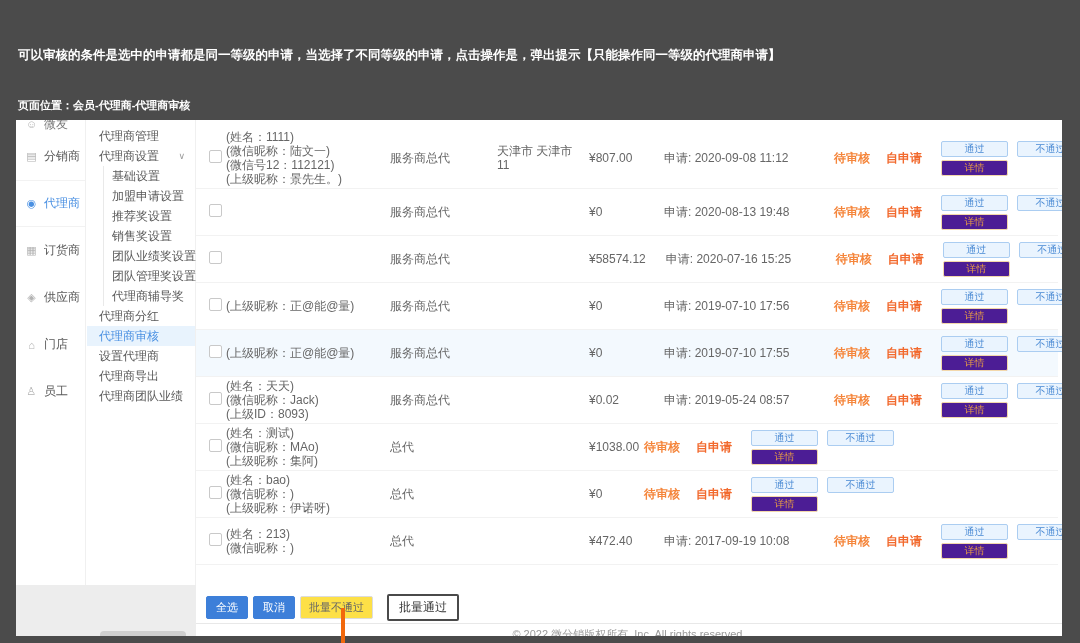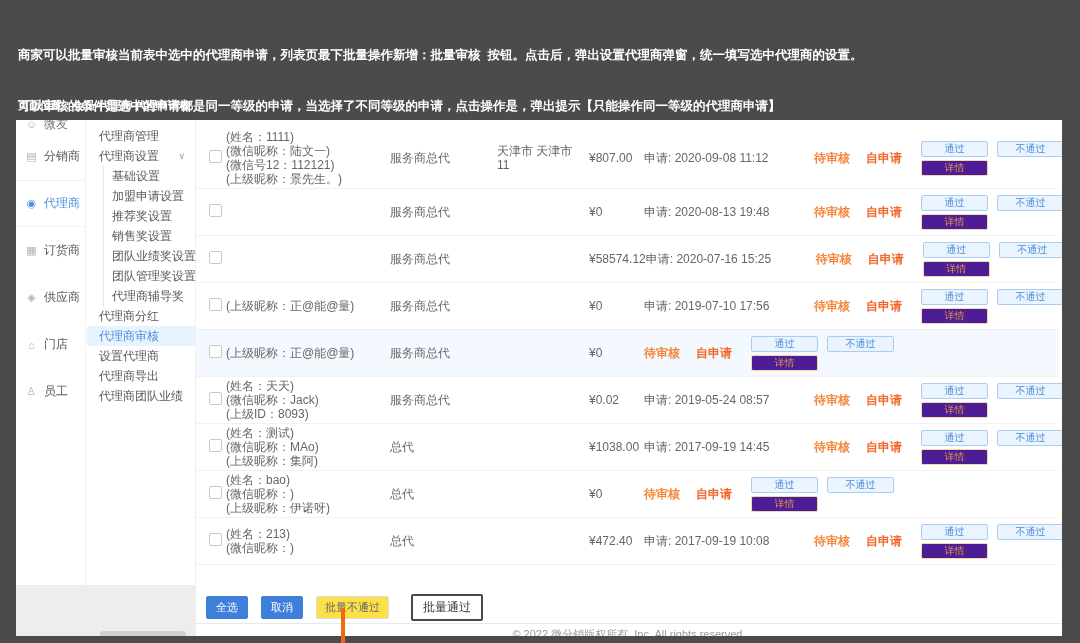--- a/index.html
+++ b/index.html
@@ -38,49 +38,48 @@
   .row { display:flex; align-items:center; border-bottom:1px solid #f2f2f2; min-height:47px; padding:2px 0; }
   .row.hl { background:#f3f9fe; }
   .cell { font-size:12px; color:#666; }
   .c-check { flex:0 0 30px; padding-left:13px; }
   .checkbox { display:inline-block; width:13px; height:13px; border:1px solid #c9c9c9; border-radius:2px; background:#fff; cursor:pointer; }
   .c-name { flex:0 0 164px; line-height:14px; }
   .c-level { flex:0 0 78px; }
   .c-region { flex:0 0 121px; }
   .c-region span { display:inline-block; width:82px; line-height:14px;margin-left:29px; }
   .c-amount { flex:0 0 55px; }
-  .c-apply { flex:0 0 170px; }
+  .c-apply { flex:0 0 170px;margin-left:20px; }
   .c-status { flex:0 0 52px; font-weight:bold; color:#f5863c; }
   .c-type { flex:0 0 55px; font-weight:bold; color:#f26a2e; }
   .c-actions { flex:1; }
   .abtns { display:flex; gap:9px; margin:3px 0; }
   .abtn { width:67px; height:16px; font-size:10px; line-height:13px; border-radius:2px; cursor:pointer; font-family:inherit; }
   .abtn.blue { color:#4a8ad4; background:#eaf4fe; border:1px solid #abcdf1; }
   .abtn.orange { color:#e79c45; background:#4c1d95; border:1px solid #f3d8ab; }
 
   
-  .batchbar { position:absolute; left:10px; top:474px; display:flex; gap:13px; align-items:center; }
+  .batchbar { position:absolute; left:10px; top:474px; display:flex; gap:5px; align-items:center; }
   .bbtn { font-size:11px; font-family:inherit; cursor:pointer; border-radius:2px; }
   .bbtn.solid { background:#3d7fd9; color:#fff; border:1px solid #3d7fd9; padding:3px 9px; }
   .bbtn.plain { background:#fde047; color:#666; border:1px solid #dcdcdc; padding:3px 8px; }
   .bbtn.annot { background:#fff; color:#333; border:2px solid #4a4a4a; padding:3px 10px; margin-left:9px; font-size:12px; }
 
   .footerline { position:absolute; left:0; right:0; top:503px; border-top:1px solid #e8e8e8; }
   .copyright { position:absolute; left:0; right:0; top:507px; text-align:center; font-size:11px; color:#9a9a9a; }
 
   
   .annot-line { position:absolute; left:341px; top:608px; width:4px; height:35px; background:#f2680c; z-index:9; }
 </style>
 </head>
 <body>
 
 <div class="frame">
 
   <div class="topnote">
-    <div>商家可以批量审核当前表中选中的代理商申请，列表页最下批量操作新增：批量审核  按钮。点击后，弹出设置代理商弹窗，统一填写选中代理商的设置。</div>
     <div>可以审核的条件是选中的申请都是同一等级的申请，当选择了不同等级的申请，点击操作是，弹出提示【只能操作同一等级的代理商申请】</div>
   </div>
   <div class="pageloc">页面位置：会员-代理商-代理商审核</div>
 
   <div class="app">
     <div class="sb1" id="sb1">
         <div class="sb1-item clipped">
           <span class="ic">☺</span>
           <span>微友</span>
         </div>
@@ -244,20 +243,21 @@
             </div>
           </div>
           <div class="row hl">
             <div class="cell c-check"><span class="checkbox"></span></div>
             <div class="cell c-name">
               <div>(上级昵称：正@能@量)</div>
             </div>
             <div class="cell c-level">服务商总代</div>
             <div class="cell c-region"></div>
             <div class="cell c-amount">¥0</div>
+            <div class="cell c-apply">申请: 2019-07-10 17:55</div>
             <div class="cell c-status">待审核</div>
             <div class="cell c-type">自申请</div>
             <div class="cell c-actions">
               <div class="abtns">
                 <button class="abtn blue">通过</button>
                 <button class="abtn blue">不通过</button>
               </div>
               <div class="abtns">
                 <button class="abtn orange">详情</button>
               </div>
@@ -289,21 +289,20 @@
           <div class="row">
             <div class="cell c-check"><span class="checkbox"></span></div>
             <div class="cell c-name">
               <div>(姓名：测试)</div>
               <div>(微信昵称：MAo)</div>
               <div>(上级昵称：集阿)</div>
             </div>
             <div class="cell c-level">总代</div>
             <div class="cell c-region"></div>
             <div class="cell c-amount">¥1038.00</div>
-            <div class="cell c-apply">申请: 2017-09-19 14:45</div>
             <div class="cell c-status">待审核</div>
             <div class="cell c-type">自申请</div>
             <div class="cell c-actions">
               <div class="abtns">
                 <button class="abtn blue">通过</button>
                 <button class="abtn blue">不通过</button>
               </div>
               <div class="abtns">
                 <button class="abtn orange">详情</button>
               </div>

